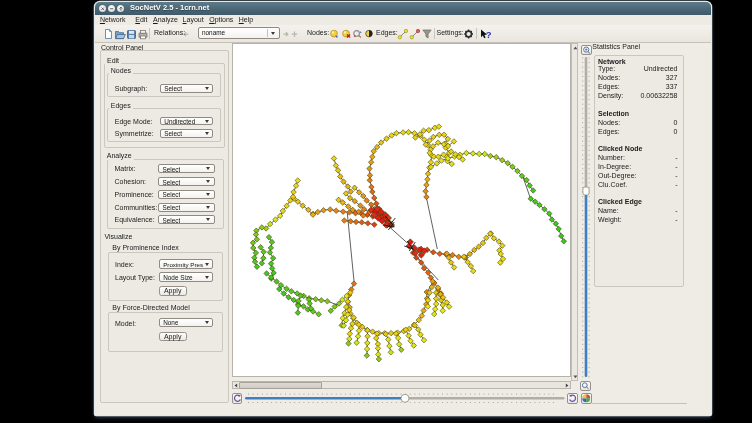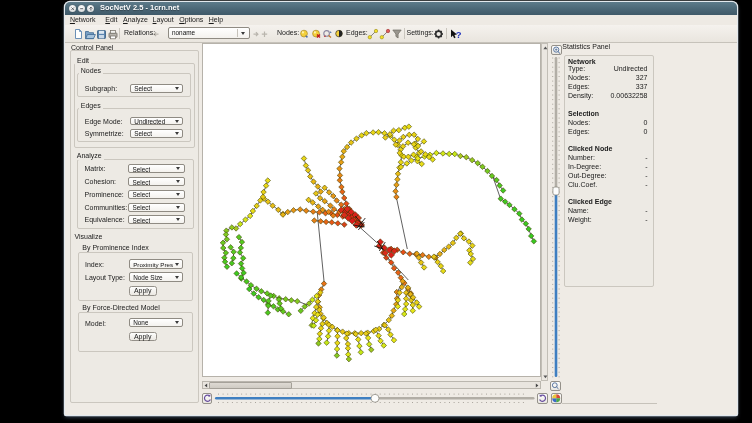--- a/index.html
+++ b/index.html
@@ -1,17 +1,17 @@
 <!DOCTYPE html>
 <html><head><meta charset="utf-8"><style>
 *{margin:0;padding:0;box-sizing:border-box}
 html,body{width:752px;height:423px;background:#000;overflow:hidden}
 body{font-family:"Liberation Sans",sans-serif;color:#1a1a1a}
 .abs{position:absolute}
-.win{position:absolute;left:65px;top:2px;width:672px;height:413px;background:#efebe5;border-radius:5px 5px 1px 1px;box-shadow:0 0 0 1.2px #e3e9ee,0 2px 4px rgba(130,160,200,.5)}
+.win{position:absolute;left:95px;top:2px;width:616px;height:413px;background:#efebe5;border-radius:5px 5px 1px 1px;box-shadow:0 0 0 1.2px #e3e9ee,0 2px 4px rgba(130,160,200,.5)}
 .tb{position:absolute;left:0;top:0;width:100%;height:12.5px;border-radius:5px 5px 0 0;background:linear-gradient(#5d7b8a,#4b6776 55%,#3f5969)}
 .tbt{position:absolute;left:35px;top:1.4px;font-size:7.5px;font-weight:bold;color:#fff;text-shadow:0 1px 1px rgba(0,0,0,.35)}
 .wbtn{position:absolute;top:2.7px;width:7.4px;height:7.4px;border-radius:50%;background:radial-gradient(circle at 50% 35%,#fefefe,#ccd0d1);box-shadow:0 0 1px rgba(0,0,0,.55)}
 .menu{position:absolute;left:0;top:12.5px;width:100%;height:10.5px;background:#eeeae4;font-size:7px}
 .menu span{position:absolute;top:1.6px}
 .menu u{text-decoration-thickness:0.7px;text-underline-offset:1.2px}
 .tool{position:absolute;left:0;top:23px;width:100%;height:18px;background:linear-gradient(#f5f2ee,#e9e5de);border-bottom:1px solid #c6c2ba}
 .lbl{position:absolute;font-size:7px;line-height:7.5px;white-space:nowrap}
 .glb{position:absolute;font-size:7px;line-height:7.5px;white-space:nowrap;background:#edeae4;padding:0 2px;z-index:3}
 .grp{position:absolute;border:1px solid #cbc7bf;border-radius:2px}

